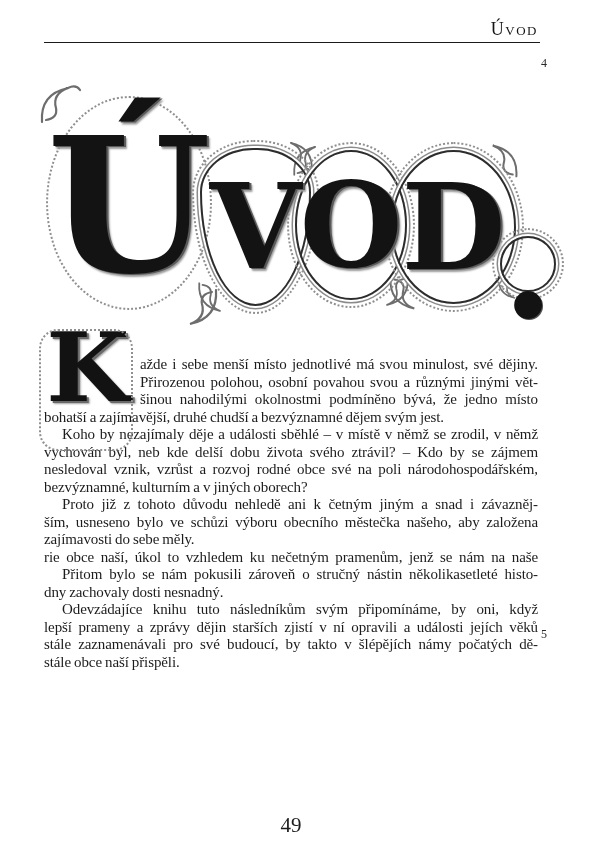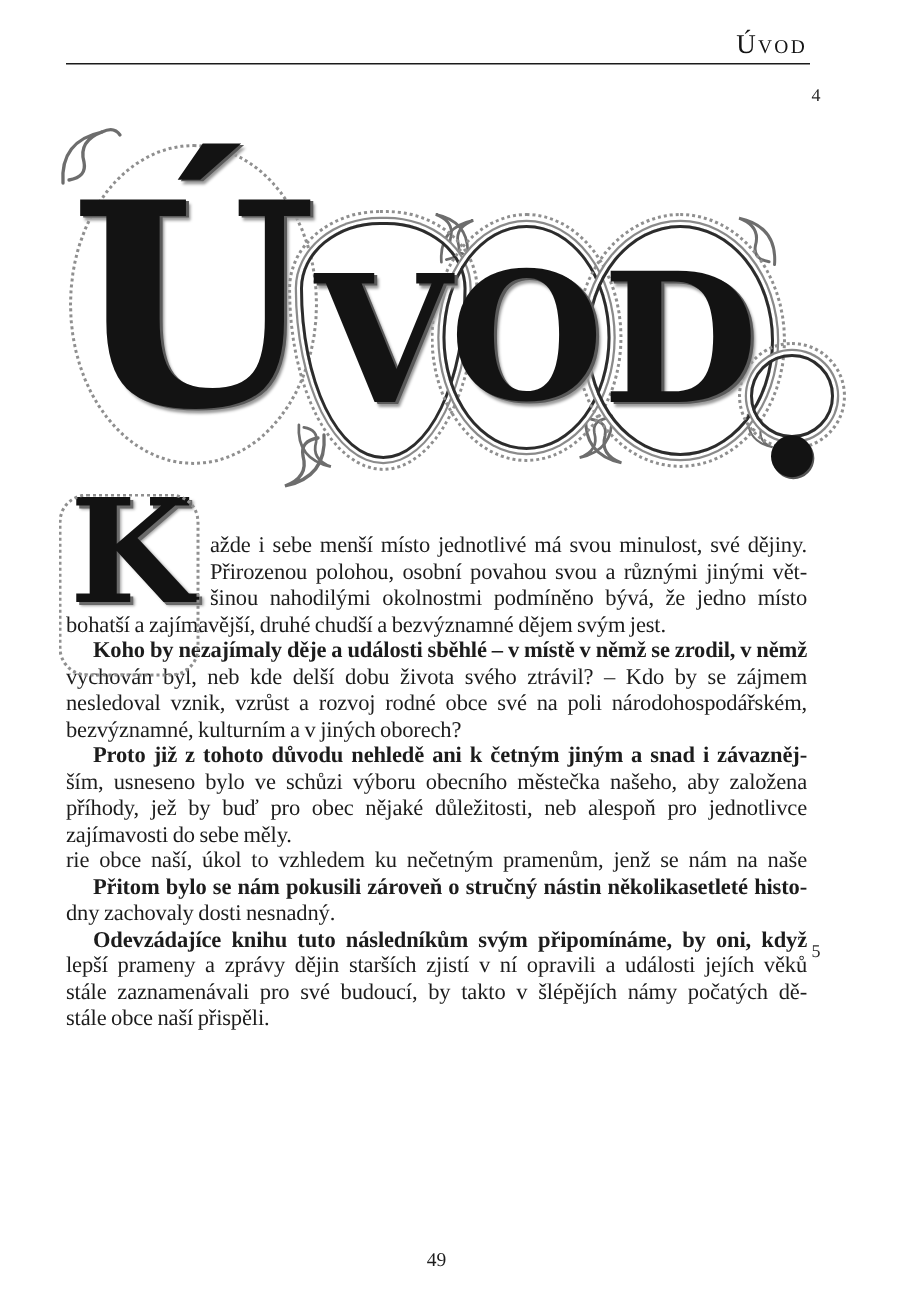--- a/index.html
+++ b/index.html
@@ -76,25 +76,25 @@
     display:block;font-family:"DejaVu Serif", serif;font-weight:bold;
     font-size:96px;line-height:72px;margin-top:-24px;text-align:center;
     color:#121212;text-shadow:2px 2px 0 #6a6a6a, 3px 3px 2px #a5a5a5;
   }
   .dc-ring{
     position:absolute;inset:-22px 4px -40px 0;
     outline:2px dotted #909090;outline-offset:3px;border-radius:14px;
   }
   .tline{text-align:justify;text-align-last:justify;white-space:normal;}
   .tline.last{text-align-last:auto;font-family:Liberation Serif, serif;}
-  .tline.indent{text-indent:18px;font-weight:bold;}
+  .tline.indent{text-indent:18px;}
   
   .page-number{
-    position:absolute;top:832px;left:44px;width:494px;
-    text-align:center;font-size:13px;color:#1c1c1c;
+    position:absolute;top:813px;left:44px;width:494px;
+    text-align:center;font-size:21px;color:#1c1c1c;
   }
 </style>
 </head>
 <body>
 
 <div class="page">
 
   <div class="running-head">
     <span>Úvod</span>
   </div>
@@ -167,21 +167,20 @@
         </div>
         <div>
           <div class="tline indent">Koho by nezajímaly děje a události sběhlé – v místě v němž se zrodil, v němž</div>
           <div class="tline">vychován byl, neb kde delší dobu života svého ztrávil? – Kdo by se zájmem</div>
           <div class="tline">nesledoval vznik, vzrůst a rozvoj rodné obce své na poli národohospodářském,</div>
           <div class="tline last">bezvýznamné, kulturním a v jiných oborech?</div>
         </div>
         <div>
           <div class="tline indent">Proto již z tohoto důvodu nehledě ani k četným jiným a snad i závazněj-</div>
           <div class="tline">ším, usneseno bylo ve schůzi výboru obecního městečka našeho, aby založena</div>
-          <div class="tline">příhody, jež by buď pro obec nějaké důležitosti, neb alespoň pro jednotlivce</div>
           <div class="tline last">zajímavosti do sebe měly.</div>
         </div>
         <div>
           <div class="tline">rie obce naší, úkol to vzhledem ku nečetným pramenům, jenž se nám na naše</div>
           <div class="tline indent">Přitom bylo se nám pokusili zároveň o stručný nástin několikasetleté histo-</div>
           <div class="tline last">dny zachovaly dosti nesnadný.</div>
         </div>
         <div>
           <div class="tline indent">Odevzádajíce knihu tuto následníkům svým připomínáme, by oni, když</div>
           <div class="tline">lepší prameny a zprávy dějin starších zjistí v ní opravili a události jejích věků</div>

